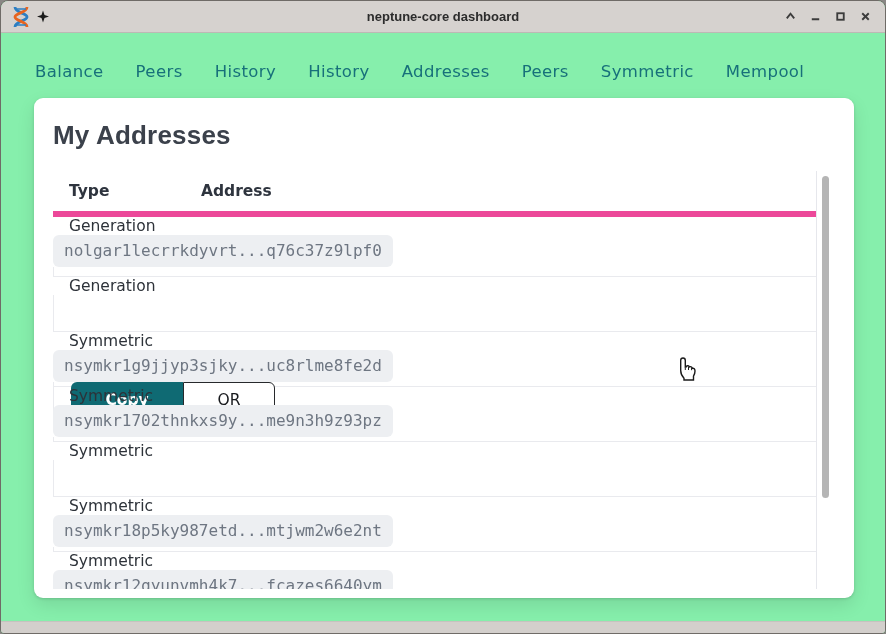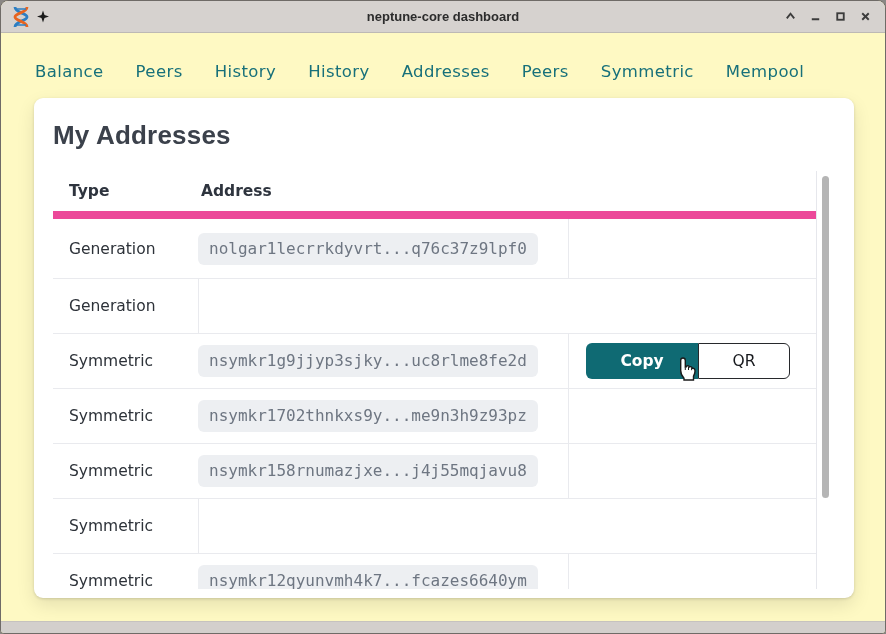--- a/index.html
+++ b/index.html
@@ -1,21 +1,21 @@
 <!DOCTYPE html>
 <html><head>
 <meta charset="utf-8">
 <style>
   html,body{margin:0;padding:0;}
   body{
     width:886px;height:634px;position:relative;overflow:hidden;
     font-family:"Liberation Sans",sans-serif;background:#8a8785;
   }
   .window{
-    position:absolute;inset:0;background:#fef9c3;
+    position:absolute;inset:0;background:#86efac;
     border:1px solid #6f6b67;border-radius:8px 8px 4px 4px;
     overflow:hidden;box-sizing:border-box;
   }
   
   .titlebar{
     height:31px;background:#d6d2cf;border-bottom:1px solid #bdb9b5;
     position:relative;display:flex;align-items:center;
   }
   .tb-icon{position:absolute;left:10px;top:5px;width:20px;height:22px;}
   .tb-plus{position:absolute;left:36px;top:9px;width:12px;height:13px;}
@@ -47,28 +47,28 @@
     margin:0;position:absolute;left:19px;top:22px;
     font-family:Liberation Sans, sans-serif;font-size:26px;font-weight:bold;
     color:#3b414b;letter-spacing:.2px;
   }
   .viewport{
     position:absolute;left:19px;top:73px;width:763px;height:418px;
     overflow:hidden;border-right:1px solid #e6e7ec;box-sizing:content-box;
   }
   .thead{
     display:flex;align-items:center;height:40px;
-    border-bottom:8px solid #ec4899;
+    border-bottom:6px solid #ec4899;
     font-family:"DejaVu Sans",sans-serif;font-weight:bold;
     font-size:15.5px;color:#2e343e;
   }
   .trow{
-    display:flex;align-items:center;height:54px;
+    display:flex;height:54px;
     border-bottom:1px solid #e9eaee;
-    font-family:"DejaVu Sans",sans-serif;font-size:15.5px;color:#2d3239;
+    font-family:"DejaVu Sans",sans-serif;font-size:15.5px;color:#2d3239;flex-direction:column;
   }
   .trow.first{height:59px;}
   .col-type{width:145px;padding-left:16px;box-sizing:border-box;flex:none;}
   .col-addr{width:370px;box-sizing:border-box;flex:none;}
   .thead .col-addr{padding-left:3px;}
   .col-actions{
     flex:1;align-self:stretch;display:flex;align-items:center;
     border-left:1px solid #e9eaee;padding-left:17px;box-sizing:border-box;
   }
   .thead .col-actions{border-left:none;}
@@ -187,26 +187,26 @@
       </div>
 
       <div class="trow">
         <div class="col-type">Symmetric</div>
         <div class="col-addr"><span class="addr">nsymkr1702thnkxs9y...me9n3h9z93pz</span></div>
         <div class="col-actions"></div>
       </div>
 
       <div class="trow">
         <div class="col-type">Symmetric</div>
-        <div class="col-addr"><span class="addr">nsymkr158rnumazjxe...j4j55mqjavu8</span></div>
-        <div class="col-actions"></div>
-      </div>
-
-      <div class="trow">
-        <div class="col-type">Symmetric</div>
+        <div class="col-actions"></div>
+      </div>
+
+      <div class="trow">
+        <div class="col-type">Symmetric</div>
+        <div class="col-addr"><span class="addr">nsymkr18p5ky987etd...mtjwm2w6e2nt</span></div>
         <div class="col-actions"></div>
       </div>
 
       <div class="trow">
         <div class="col-type">Symmetric</div>
         <div class="col-addr"><span class="addr">nsymkr12qyunvmh4k7...fcazes6640ym</span></div>
         <div class="col-actions"></div>
       </div>
 
     </div>

